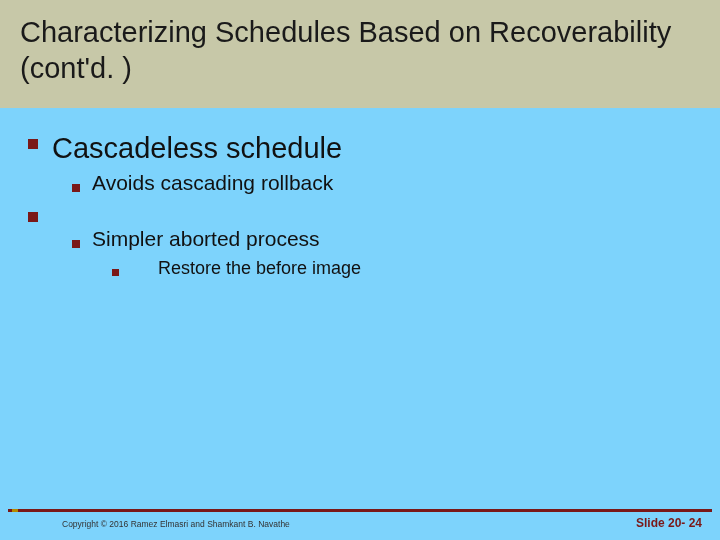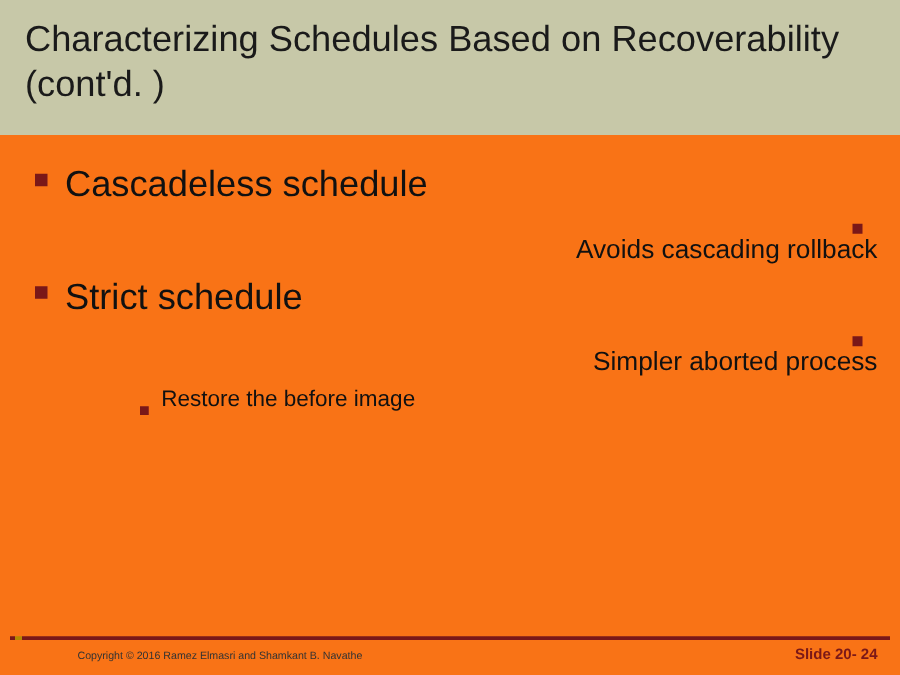--- a/index.html
+++ b/index.html
@@ -2,21 +2,21 @@
 <html><head>
 <meta charset="utf-8">
 <style>
   * { margin: 0; padding: 0; box-sizing: border-box; }
   html, body { width: 720px; height: 540px; font-family: Arial, Helvetica, sans-serif; background: #fff; overflow: hidden; }
 
   .slide {
     position: relative;
     width: 720px;
     height: 540px;
-    background: #f97316;
+    background: #7dd3fc;
   }
 
   .title-band {
     position: absolute;
     top: 0; left: 0;
     width: 720px;
     height: 108px;
     background: #c7c8a8;
     padding: 14px 20px 8px 20px;
   }
@@ -34,26 +34,26 @@
     right: 18px;
     color: #111;
   }
 
   .lvl1 { margin-bottom: 6px; }
   .lvl1-row { display: flex; align-items: flex-start; }
   .lvl1-row .bullet { flex: 0 0 auto; width: 10px; height: 10px; background: #7a1818; margin-top: 9px; margin-right: 14px; }
   .lvl1-row .txt { font-size: 29px; line-height: 1.25; }
 
   .lvl2 { margin-left: 44px; margin-top: 4px; margin-bottom: 4px; }
-  .lvl2-row { display: flex; align-items: flex-end; margin-bottom: 4px; flex-direction: column; }
+  .lvl2-row { display: flex; align-items: center; margin-bottom: 4px; }
   .lvl2-row .bullet { flex: 0 0 auto; width: 8px; height: 8px; background: #7a1818; margin-top: 9px; margin-right: 12px; }
   .lvl2-row .txt { font-size: 21px; line-height: 1.28; }
 
   .lvl3 { margin-left: 40px; margin-top: 4px; }
-  .lvl3-row { display: flex; align-items: flex-end; }
+  .lvl3-row { display: flex; align-items: center; gap: 29px; }
   .lvl3-row .bullet { flex: 0 0 auto; width: 7px; height: 7px; background: #7a1818; margin-top: 8px; margin-right: 10px; }
   .lvl3-row .txt { font-size: 18px; line-height: 1.3; }
 
   .footer {
     position: absolute;
     left: 0; bottom: 0;
     width: 720px;
     height: 34px;
   }
   .footer-stripe {
@@ -103,21 +103,20 @@
         <div class="lvl2-row">
           <span class="bullet"></span>
           <span class="txt">Avoids cascading rollback</span>
         </div>
       </div>
     </div>
 
     <div class="lvl1">
       <div class="lvl1-row">
         <span class="bullet"></span>
-        <span class="txt">Strict schedule</span>
       </div>
       <div class="lvl2">
         <div class="lvl2-row">
           <span class="bullet"></span>
           <span class="txt">Simpler aborted process</span>
         </div>
         <div class="lvl3">
           <div class="lvl3-row">
             <span class="bullet"></span>
             <span class="txt">Restore the before image</span>

